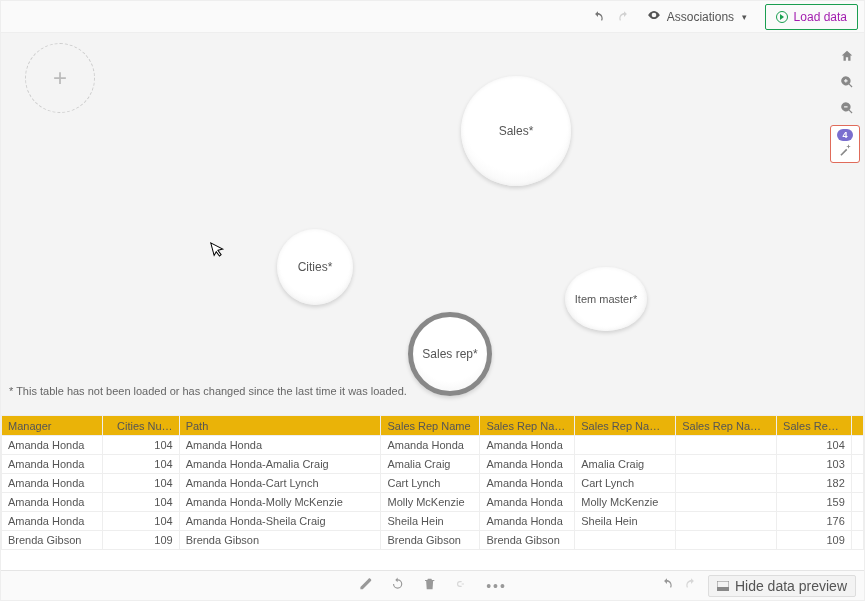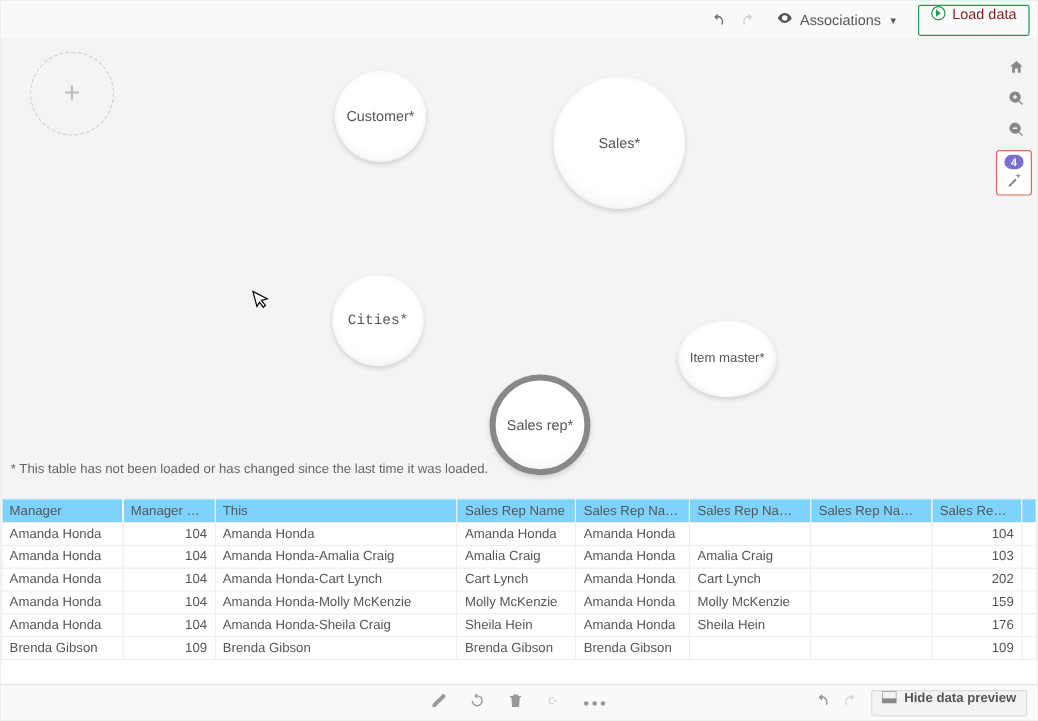--- a/index.html
+++ b/index.html
@@ -5,21 +5,21 @@
   * { box-sizing: border-box; }
   html, body { margin:0; padding:0; font-family: "Segoe UI", Arial, sans-serif; font-size:12px; color:#555; background:#fff; }
   .app { width:865px; height:601px; position:relative; display:flex; flex-direction:column; border:1px solid #eee;}
   
   .topbar { height:32px; background:#fafafa; border-bottom:1px solid #eee; display:flex; align-items:center; justify-content:flex-end; padding:0 6px; gap:4px;}
   .tb-icon { width:22px; height:22px; display:flex; align-items:center; justify-content:center; color:#777; font-size:14px; }
   .tb-icon.dim { opacity:.3; }
   .assoc-btn { display:flex; align-items:center; gap:6px; padding:0 8px; height:24px; cursor:pointer; color:#555; }
   .assoc-btn .eye { font-size:13px; }
   .assoc-btn .chev { font-size:9px; margin-left:2px; }
-  .load-btn { display:flex; gap:6px; border:1px solid #1a9e50; color:#7f1d1d; height:26px; padding:0 10px; border-radius:2px; font-size:12px; cursor:pointer; margin-left:6px;}
+  .load-btn { display:flex; align-items:center; gap:6px; border:1px solid #1a9e50; color:#a21caf; height:26px; padding:0 10px; border-radius:2px; font-size:12px; cursor:pointer; margin-left:6px;}
   .load-btn .circ { width:12px; height:12px; border:1.5px solid #1a9e50; border-radius:50%; display:flex; align-items:center; justify-content:center; }
   .load-btn .circ::after{content:""; width:0;height:0;border-left:4px solid #1a9e50;border-top:3px solid transparent;border-bottom:3px solid transparent; margin-left:1px;}
   
   .canvas { flex:0 0 382px; position:relative; background:#f4f4f4; overflow:hidden;}
   
   .add-circle { position:absolute; left:24px; top:10px; width:70px; height:70px; border:1px dashed #ccc; border-radius:50%; display:flex; align-items:center; justify-content:center; color:#bbb; font-size:24px; line-height:1;}
   
   .bubble { position:absolute; border-radius:50%; background: radial-gradient(circle at 50% 40%, #fff 0%, #fff 60%, #eee 100%); box-shadow: 0 2px 4px rgba(0,0,0,.15), inset 0 0 4px rgba(0,0,0,.05); display:flex; align-items:center; justify-content:center; color:#555; font-size:12px; text-align:center; padding:4px;}
   .bubble.selected { box-shadow: 0 2px 4px rgba(0,0,0,.15); border:5px solid #888; }
   
@@ -33,31 +33,31 @@
   .cursor { position:absolute; left:211px; top:207px; font-size:14px; color:#000; pointer-events:none; transform:rotate(-15deg);}
   
   .preview-head { height:26px; border-top:1px solid #e5e5e5; border-bottom:1px solid #e5e5e5; display:flex; align-items:center; padding:0 10px; font-size:11px; color:#666;}
   .preview-head .tname { font-weight:bold; color:#444; margin-right:6px; font-size:12px;}
   .preview-head .spacer { flex:1; }
   .preview-head .pending { font-style:italic; margin-right:18px; }
   
   .grid { overflow:hidden; }
   table { border-collapse:collapse; width:100%; table-layout:fixed;}
   th, td { border:1px solid #eee; padding:3px 6px; font-size:11px; text-align:left; white-space:nowrap; overflow:hidden; text-overflow:ellipsis; height:17px; color:#555;}
-  th { background:#7dd3fc; font-weight:normal; color:#555; height:20px;}
+  th { background:#eab308; font-weight:normal; color:#555; height:20px;}
   td.num, th.num { text-align:right; }
   
   .bottombar { position:absolute; left:0; right:0; bottom:0; height:30px; background:#fafafa; border-top:1px solid #e5e5e5; display:flex; align-items:center; padding:0 8px;}
   .bb-center { position:absolute; left:50%; transform:translateX(-50%); display:flex; gap:18px; align-items:center;}
   .bb-center .bi { color:#999; font-size:14px; }
   .bb-center .bi.dim { opacity:.35; }
   .bb-right { margin-left:auto; display:flex; align-items:center; gap:10px; }
   .bb-right .bi { color:#999; font-size:14px; }
   .bb-right .bi.dim { opacity:.35; }
-  .hide-btn { display:flex; gap:6px; border:1px solid #ddd; background:#f3f3f3; height:22px; padding:0 8px; border-radius:2px; font-size:11px; color:#555; cursor:pointer;font-weight:bold;}
+  .hide-btn { display:flex; align-items:center; gap:6px; border:1px solid #ddd; background:#f3f3f3; height:22px; padding:0 8px; border-radius:2px; font-size:14px; color:#555; cursor:pointer;}
   
   
   .svg-i { width:14px; height:14px; }
 </style>
 </head>
 <body>
 <div class="app">
 
   <div class="topbar">
     <div class="tb-icon">
@@ -83,27 +83,24 @@
       <span class="circ"></span>
       <span>Load data</span>
     </div>
   </div>
 
   <div class="canvas">
     <div class="add-circle">
       <span>+</span>
     </div>
 
-    <div class="bubble" style="left:278px; top:26px; width:76px; height:76px;">
-      <span>Customer*</span>
-    </div>
-    <div class="bubble" style="left:460px; top:31px; width:110px; height:110px;">
+    <div class="bubble" style="left:460px; top:43px; width:110px; height:110px;">
       <span>Sales*</span>
     </div>
-    <div class="bubble" style="left:276px; top:196px; width:76px; height:76px;font-family:Liberation Mono, monospace;">
+    <div class="bubble" style="left:276px; top:196px; width:76px; height:76px;">
       <span>Cities*</span>
     </div>
     <div class="bubble selected" style="left:407px; top:279px; width:84px; height:84px;">
       <span>Sales rep*</span>
     </div>
     <div class="bubble" style="left:564px; top:234px; width:82px; height:64px; font-size:11px;">
       <span>Item master*</span>
     </div>
 
     <div class="side-tools">
@@ -151,22 +148,22 @@
           <col style="width:98px">
         <col style="width:94px">
           <col style="width:100px">
           <col style="width:100px">
           <col style="width:74px">
           <col style="width:12px">
       </colgroup>
       <thead>
           <tr id="hdr-row">
             <th>Manager</th>
-            <th class="num">Manager Nu…</th>
-            <th>This</th>
+            <th class="num">Cities Nu…</th>
+            <th>Path</th>
             <th>Sales Rep Name</th>
             <th>Sales Rep Name1</th>
             <th>Sales Rep Name2</th>
             <th>Sales Rep Name3</th>
             <th class="num">Sales Rep ID</th>
             <th></th>
           </tr>
         </thead>
       <tbody id="body-rows">
           <tr>
@@ -192,21 +189,21 @@
             <td></td>
           </tr>
           <tr>
             <td>Amanda Honda</td>
             <td class="num">104</td>
             <td>Amanda Honda-Cart Lynch</td>
             <td>Cart Lynch</td>
             <td>Amanda Honda</td>
             <td>Cart Lynch</td>
             <td></td>
-            <td class="num">202</td>
+            <td class="num">182</td>
             <td></td>
           </tr>
           <tr>
             <td>Amanda Honda</td>
             <td class="num">104</td>
             <td>Amanda Honda-Molly McKenzie</td>
             <td>Molly McKenzie</td>
             <td>Amanda Honda</td>
             <td>Molly McKenzie</td>
             <td></td>

